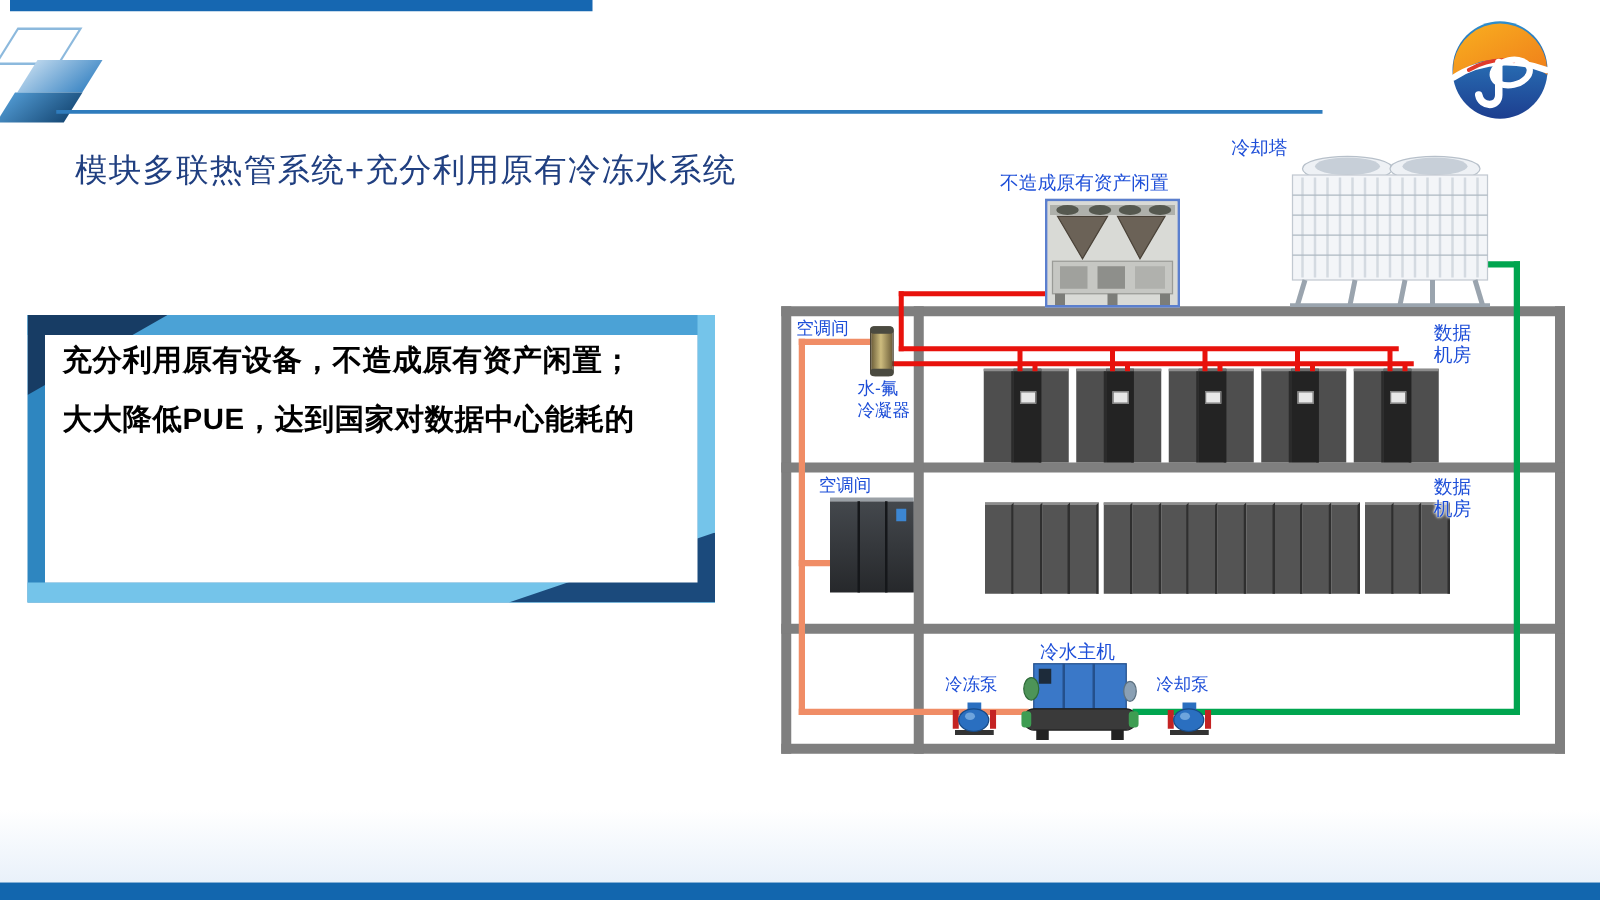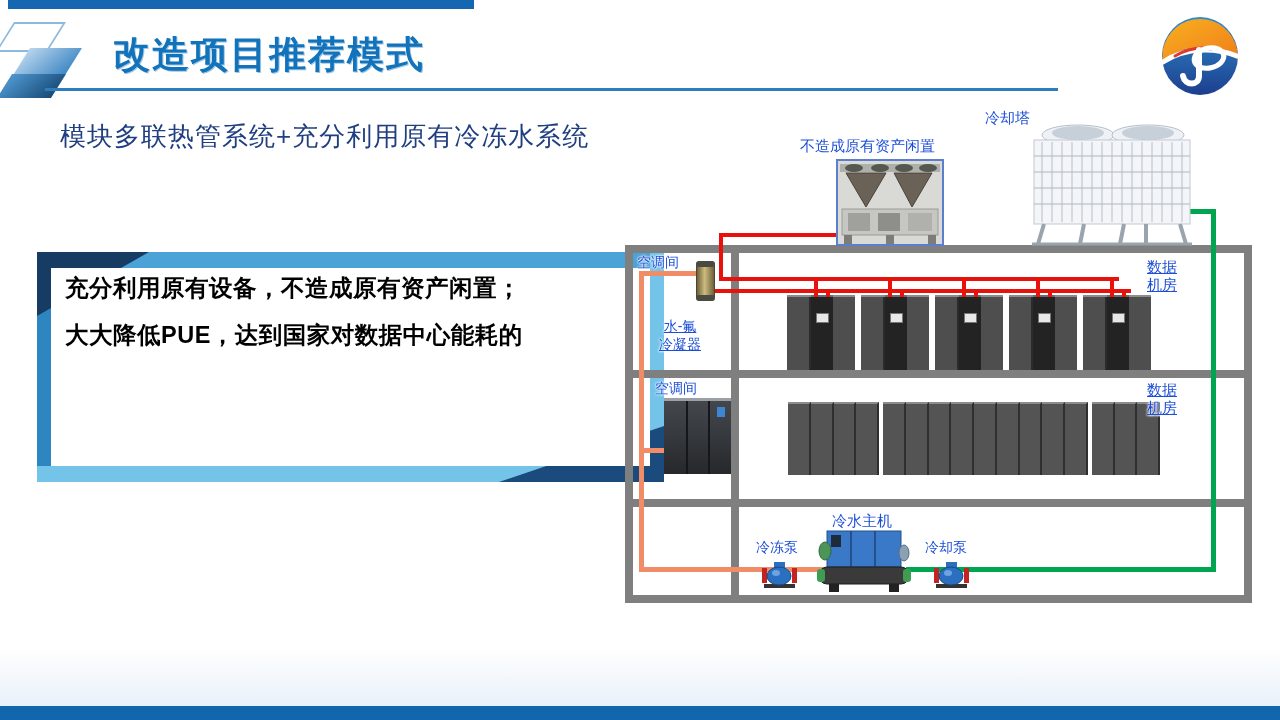--- a/index.html
+++ b/index.html
@@ -15,21 +15,21 @@
   #deco3{left:12px;top:74px;width:54px;height:24px;background:linear-gradient(120deg,#4f97cf,#174a77);}
   #page-title{left:113px;top:30px;font-size:37px;font-weight:800;color:#1273bb;letter-spacing:2px;
               text-shadow:1px 1px 0 #9fc6e4;}
   #header-rule{left:45px;top:88px;width:1013px;height:3px;background:#2f7cbd;}
   #logo{left:1159px;top:16px;width:82px;height:80px;}
 
   
   #subtitle{left:60px;top:119px;font-size:26px;font-weight:400;color:#203f80;letter-spacing:1px;}
 
   
-  #benefits-box{left:37px;top:252px;width:627px;height:230px;}
+  #benefits-box{left:22px;top:252px;width:550px;height:230px;}
   #bb-base{left:0;top:0;right:0;bottom:0;background:#2e86c0;}
   #bb-top{left:0;top:0;right:0;height:16px;background:#4ba2d6;}
   #bb-bottom{left:0;bottom:0;right:0;height:16px;background:#74c4ea;}
   #bb-right{top:0;right:0;bottom:0;width:14px;background:#74c4ea;}
   #bb-navy-tl{left:0;top:0;width:112px;height:64px;background:#173c64;
               clip-path:polygon(0 0,100% 0,0 100%);}
   #bb-navy-br{right:0;bottom:0;width:165px;height:56px;background:#1b4a7c;
               clip-path:polygon(100% 0,100% 100%,0 100%);}
   #bb-inner{left:14px;top:16px;right:14px;bottom:16px;background:#fff;}
   #bb-text{left:28px;top:13px;width:480px;font-size:23.5px;font-weight:700;color:#000;
@@ -52,21 +52,21 @@
   
   #racks2{left:788px;top:402px;width:372px;height:73px;display:flex;}
   #racks2 .cab{flex:1;background:#545454;border-right:2px solid #2f2f2f;border-top:2px solid #8c8c8c;
                box-sizing:border-box;}
   #racks2 .gap{width:4px;background:#fff;flex:none;}
 
   
   .dlabel{position:absolute;font-size:14px;color:#1d4ed8;white-space:nowrap;
           text-shadow:0 0 2px #fff,0 0 2px #fff,0 0 3px #fff;}
   .dlabel.big{font-size:15px;}
-  .two-line div{line-height:18px;text-decoration:underline;}
+  .two-line div{line-height:18px;}
 
   
   #hx{left:696px;top:261px;width:17px;height:38px;border-radius:4px;
       background:linear-gradient(90deg,#6d5f3a,#cdbc7e 45%,#6d5f3a);border:1px solid #4c4435;}
   #hx:before{content:"";position:absolute;left:-1px;right:-1px;top:-1px;height:6px;background:#4a4a40;border-radius:3px;}
   #hx:after{content:"";position:absolute;left:-1px;right:-1px;bottom:-1px;height:6px;background:#4a4a40;border-radius:3px;}
 
   #hp-unit{left:836px;top:159px;width:104px;height:83px;border:2px solid #5b7fce;background:#dcdcda;}
   #crac{left:664px;top:398px;width:67px;height:76px;background:linear-gradient(180deg,#44484d,#26282b);
         border-top:3px solid #9aa0a6;box-sizing:border-box;}
@@ -78,21 +78,20 @@
 </style>
 </head>
 <body>
 
 <div id="slide">
 
   <div class="abs" id="top-bar"></div>
   <div class="abs deco" id="deco1"></div>
   <div class="abs deco" id="deco2"></div>
   <div class="abs deco" id="deco3"></div>
-  <div class="abs" id="page-title">改造项目推荐模式</div>
   <div class="abs" id="header-rule"></div>
 
   <div class="abs" id="logo">
     <svg width="82" height="80" viewBox="0 0 82 80">
       <defs>
         <linearGradient id="lgB" x1="0" y1="0" x2="0" y2="1">
           <stop offset="0" stop-color="#2f8ecc"></stop>
             <stop offset="1" stop-color="#1d3e8f"></stop>
         </linearGradient>
         <linearGradient id="lgO" x1="0" y1="0" x2="1" y2="1">
@@ -318,21 +317,21 @@
         <rect x="30" y="8" width="5" height="15" fill="#c42323"></rect>
         <rect x="12" y="2" width="11" height="7" fill="#2a6fc0"></rect>
         <ellipse cx="17" cy="16" rx="12" ry="9" fill="#2a6fc0" stroke="#184a85"></ellipse>
         <ellipse cx="14" cy="13" rx="4" ry="3" fill="#6ea4dd"></ellipse>
       </svg>
     </div>
 
     <div class="dlabel big" style="left:800px;top:137px;">不造成原有资产闲置</div>
     <div class="dlabel big" style="left:985px;top:109px;">冷却塔</div>
     <div class="dlabel" style="left:637px;top:254px;">空调间</div>
-    <div class="dlabel two-line" style="left:650px;top:301px;width:60px;text-align:center;margin-top:16px;">
+    <div class="dlabel two-line" style="left:686px;top:301px;width:60px;">
       <div>水-氟</div>
       <div>冷凝器</div>
     </div>
     <div class="dlabel big two-line" style="left:1147px;top:258px;">
       <div>数据</div>
       <div>机房</div>
     </div>
     <div class="dlabel" style="left:655px;top:380px;">空调间</div>
     <div class="dlabel big two-line" style="left:1147px;top:381px;">
       <div>数据</div>

